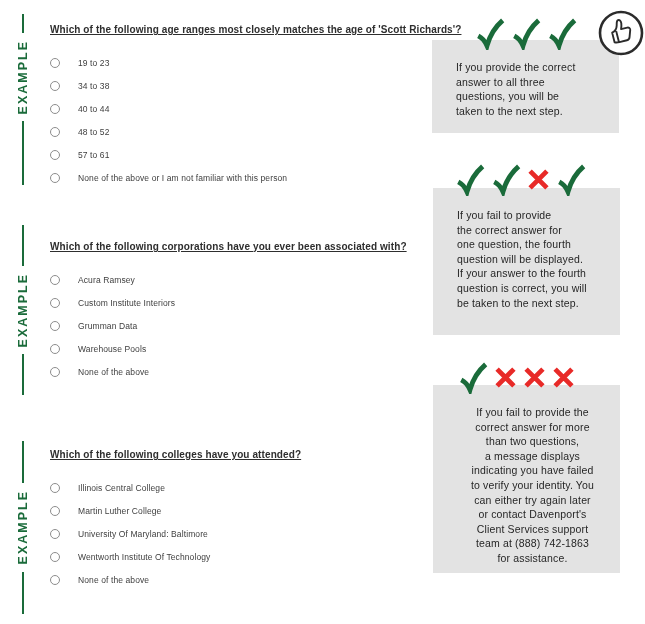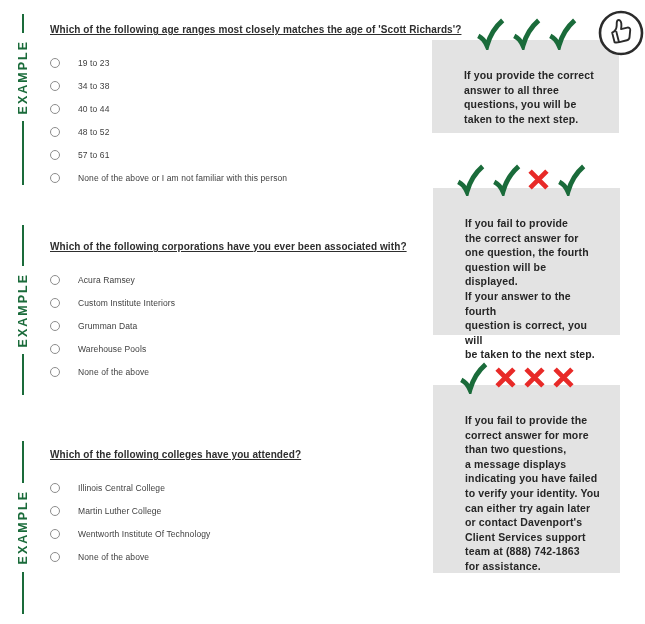--- a/index.html
+++ b/index.html
@@ -40,22 +40,22 @@
   .option-label{font-size:8.5px;color:#3e3e3e;letter-spacing:.1px;}
 
   
   .panel{position:absolute;}
   .p1{left:432px;top:40px;}
   .p2{left:433px;top:188px;}
   .p3{left:433px;top:385px;}
   .panel-box{background:var(--panel-bg);width:187px;padding:20px 12px 0 24px;}
   .p1 .panel-box{height:93px;}
   .p2 .panel-box{height:147px;}
-  .p3 .panel-box{height:188px;}
-  .panel-text{margin:8px;font-size:10.5px;line-height:14.6px;color:var(--ink);white-space:pre-line;letter-spacing:.15px;font-weight:bold;}
+  .p3 .panel-box{height:188px;text-align:center;}
+  .panel-text{margin:0;font-size:10.5px;line-height:14.6px;color:var(--ink);white-space:pre-line;letter-spacing:.15px;}
 
   .marks{position:absolute;display:flex;align-items:flex-end;gap:6px;z-index:2;}
   .p1 .marks{left:43px;top:-22px;}
   .p2 .marks{left:22px;top:-24px;}
   .p3 .marks{left:25px;top:-23px;}
   .mark{display:block;line-height:0;}
   .mark-check{color:var(--green);}
   .mark-check svg{width:30px;height:32px;}
   .mark-x{color:var(--red);margin-bottom:5px;}
   .mark-x svg{width:23px;height:23px;}
@@ -146,20 +146,24 @@
     <div class="question-body">
       <h3 class="q-title">Which of the following colleges have you attended?</h3>
       <div class="options">
             <label class="option">
     <span class="radio"></span>
     <span class="option-label">Illinois Central College</span>
   </label>
             <label class="option">
     <span class="radio"></span>
     <span class="option-label">Martin Luther College</span>
+  </label>
+            <label class="option">
+    <span class="radio"></span>
+    <span class="option-label">University Of Maryland: Baltimore</span>
   </label>
             <label class="option">
     <span class="radio"></span>
     <span class="option-label">Wentworth Institute Of Technology</span>
   </label>
             <label class="option">
     <span class="radio"></span>
     <span class="option-label">None of the above</span>
   </label>
           </div>

